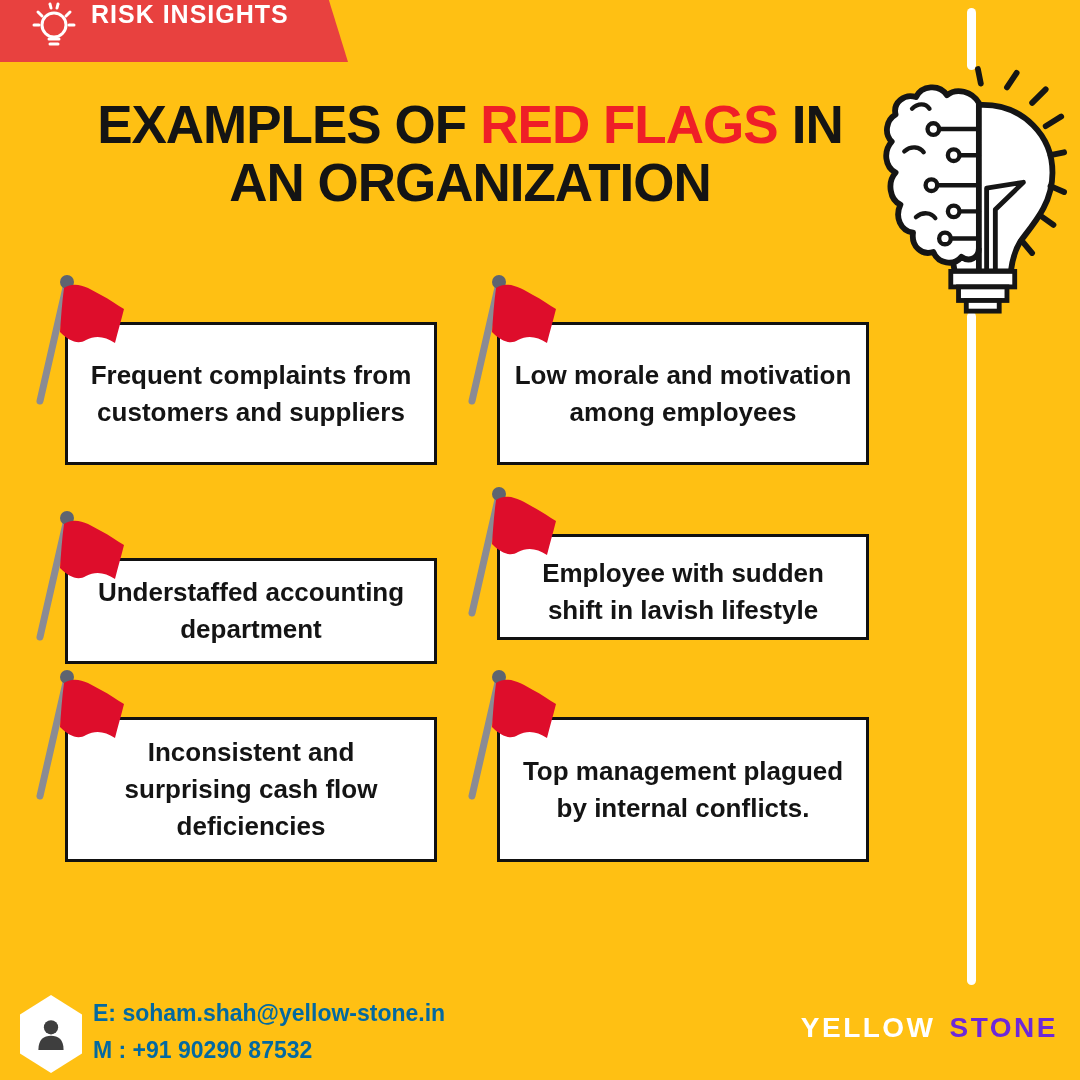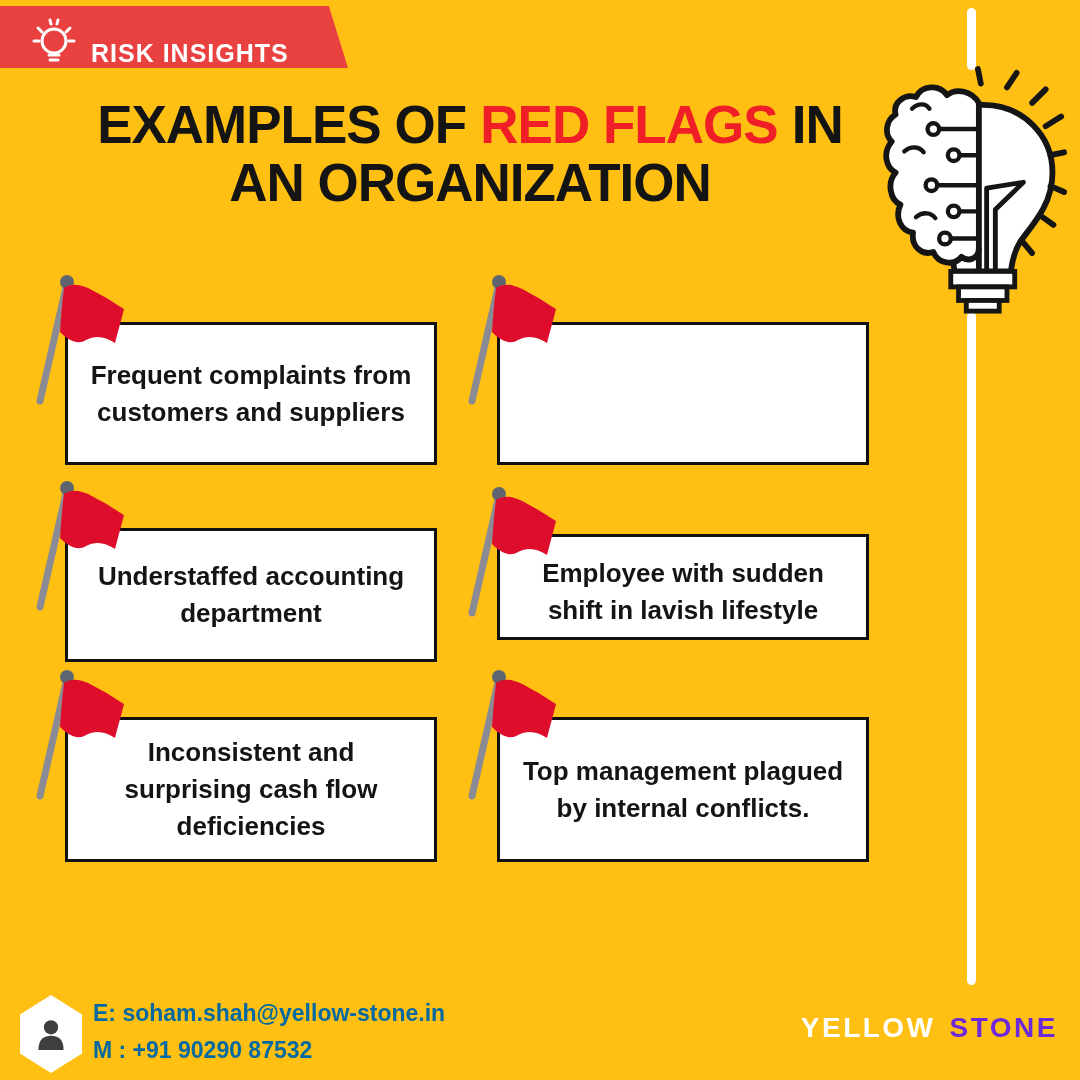--- a/index.html
+++ b/index.html
@@ -6,24 +6,24 @@
   body{
     width:1080px;height:1080px;position:relative;overflow:hidden;
     background:#FFC013;
     font-family:"Liberation Sans","DejaVu Sans",sans-serif;
     -webkit-font-smoothing:antialiased;
   }
   .abs{position:absolute;}
 
   
   .banner{
-    left:0;top:6px;width:348px;height:62px;
+    left:0;top:0;width:348px;height:62px;
     background:#E8413F;
     clip-path:polygon(0 0,94.5% 0,100% 100%,0 100%);
-    display:flex;align-items:flex-end;gap:13px;
+    display:flex;align-items:flex-start;gap:13px;
     padding-left:30px;box-sizing:border-box;
   }
   .banner-label{
     color:#ffffff;font-size:25px;font-weight:800;letter-spacing:1px;
   }
 
   
   .title{
     left:60px;top:96px;width:820px;margin:0;
     color:#141414;text-align:center;
@@ -160,22 +160,23 @@
 <div class="abs card" style="left:65px;top:322px;width:372px;height:143px;text-align:center;">
   <svg class="flag" viewBox="0 0 100 135">
       <use href="#flag-symbol"></use>
     </svg>
   <p>Frequent complaints from customers and suppliers</p>
 </div>
 <div class="abs card" style="left:497px;top:322px;width:372px;height:143px;">
   <svg class="flag" viewBox="0 0 100 135">
       <use href="#flag-symbol"></use>
     </svg>
-</div>
-<div class="abs card" style="left:65px;top:528px;width:372px;height:134px;">
+  <p>Low morale and motivation among employees</p>
+</div>
+<div class="abs card" style="left:65px;top:558px;width:372px;height:106px;">
   <svg class="flag" viewBox="0 0 100 135">
       <use href="#flag-symbol"></use>
     </svg>
   <p>Understaffed accounting department</p>
 </div>
 <div class="abs card" style="left:497px;top:534px;width:372px;height:106px;align-items:flex-end;">
   <svg class="flag" viewBox="0 0 100 135">
       <use href="#flag-symbol"></use>
     </svg>
   <p>Employee with sudden shift in lavish lifestyle</p>

